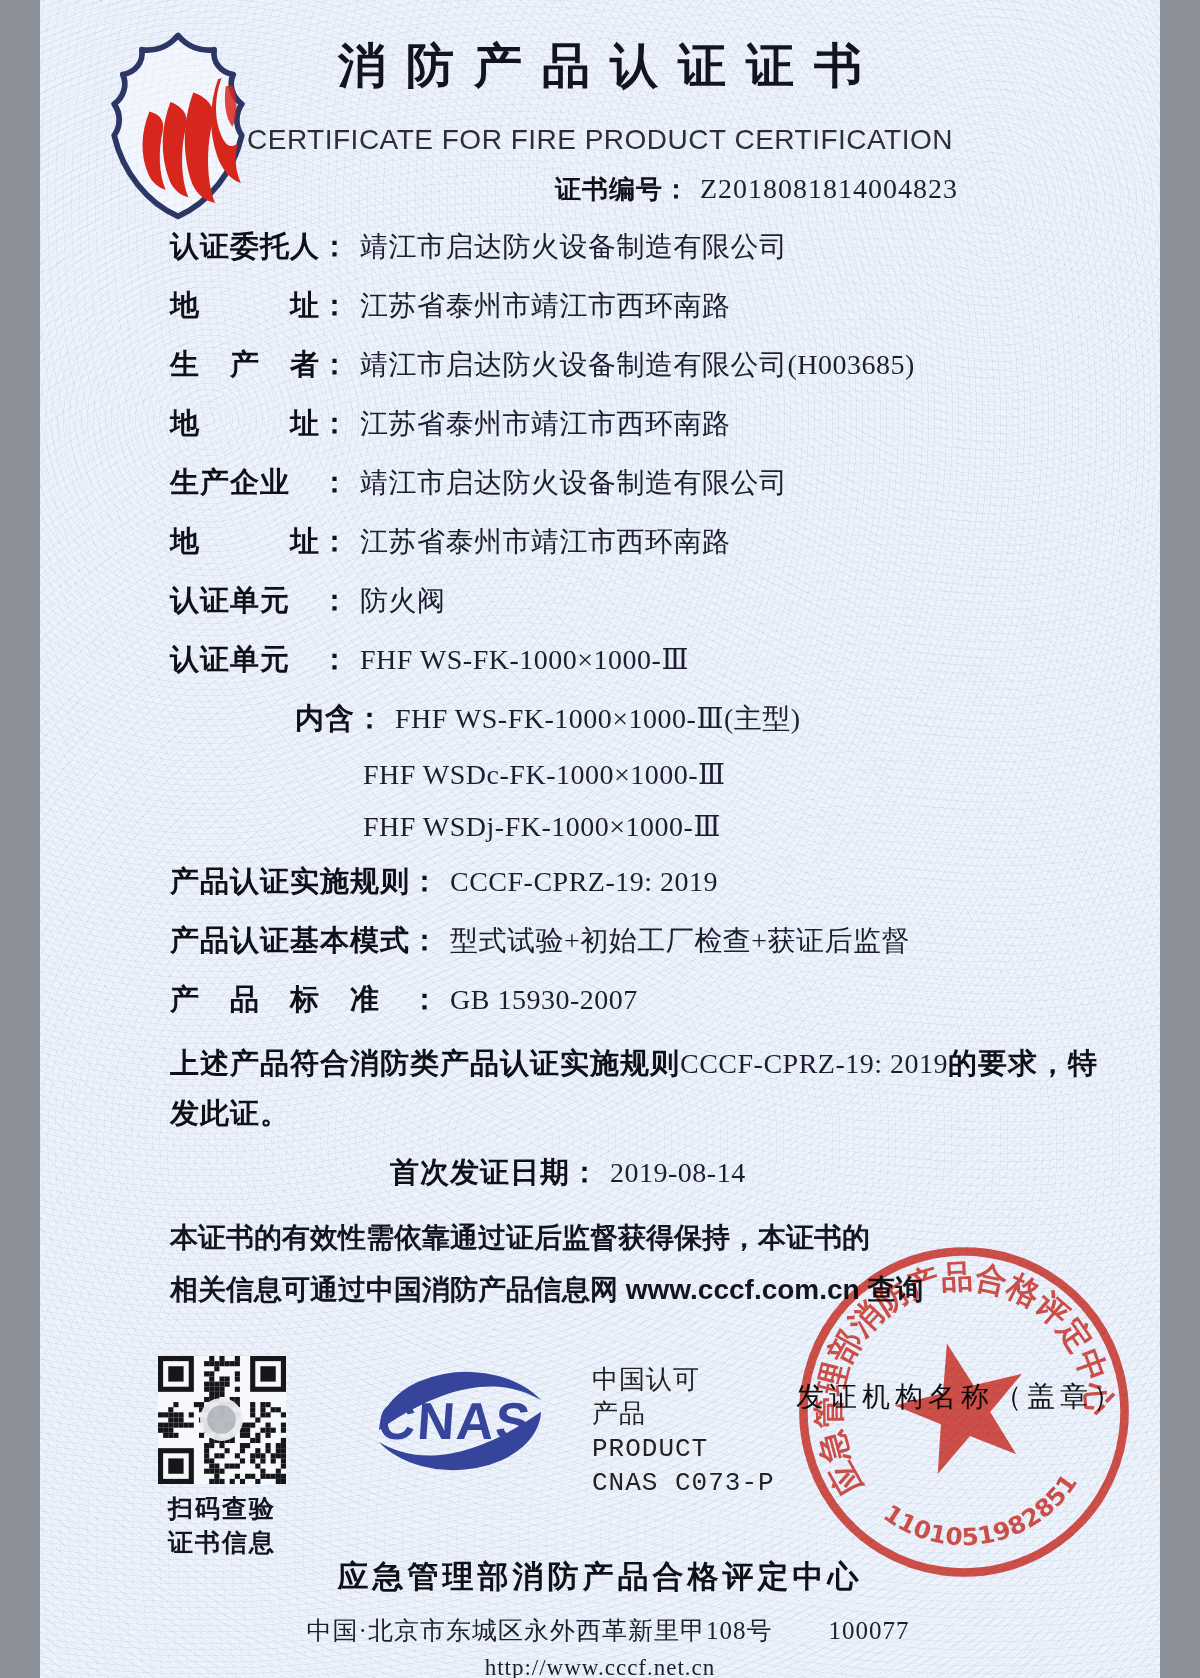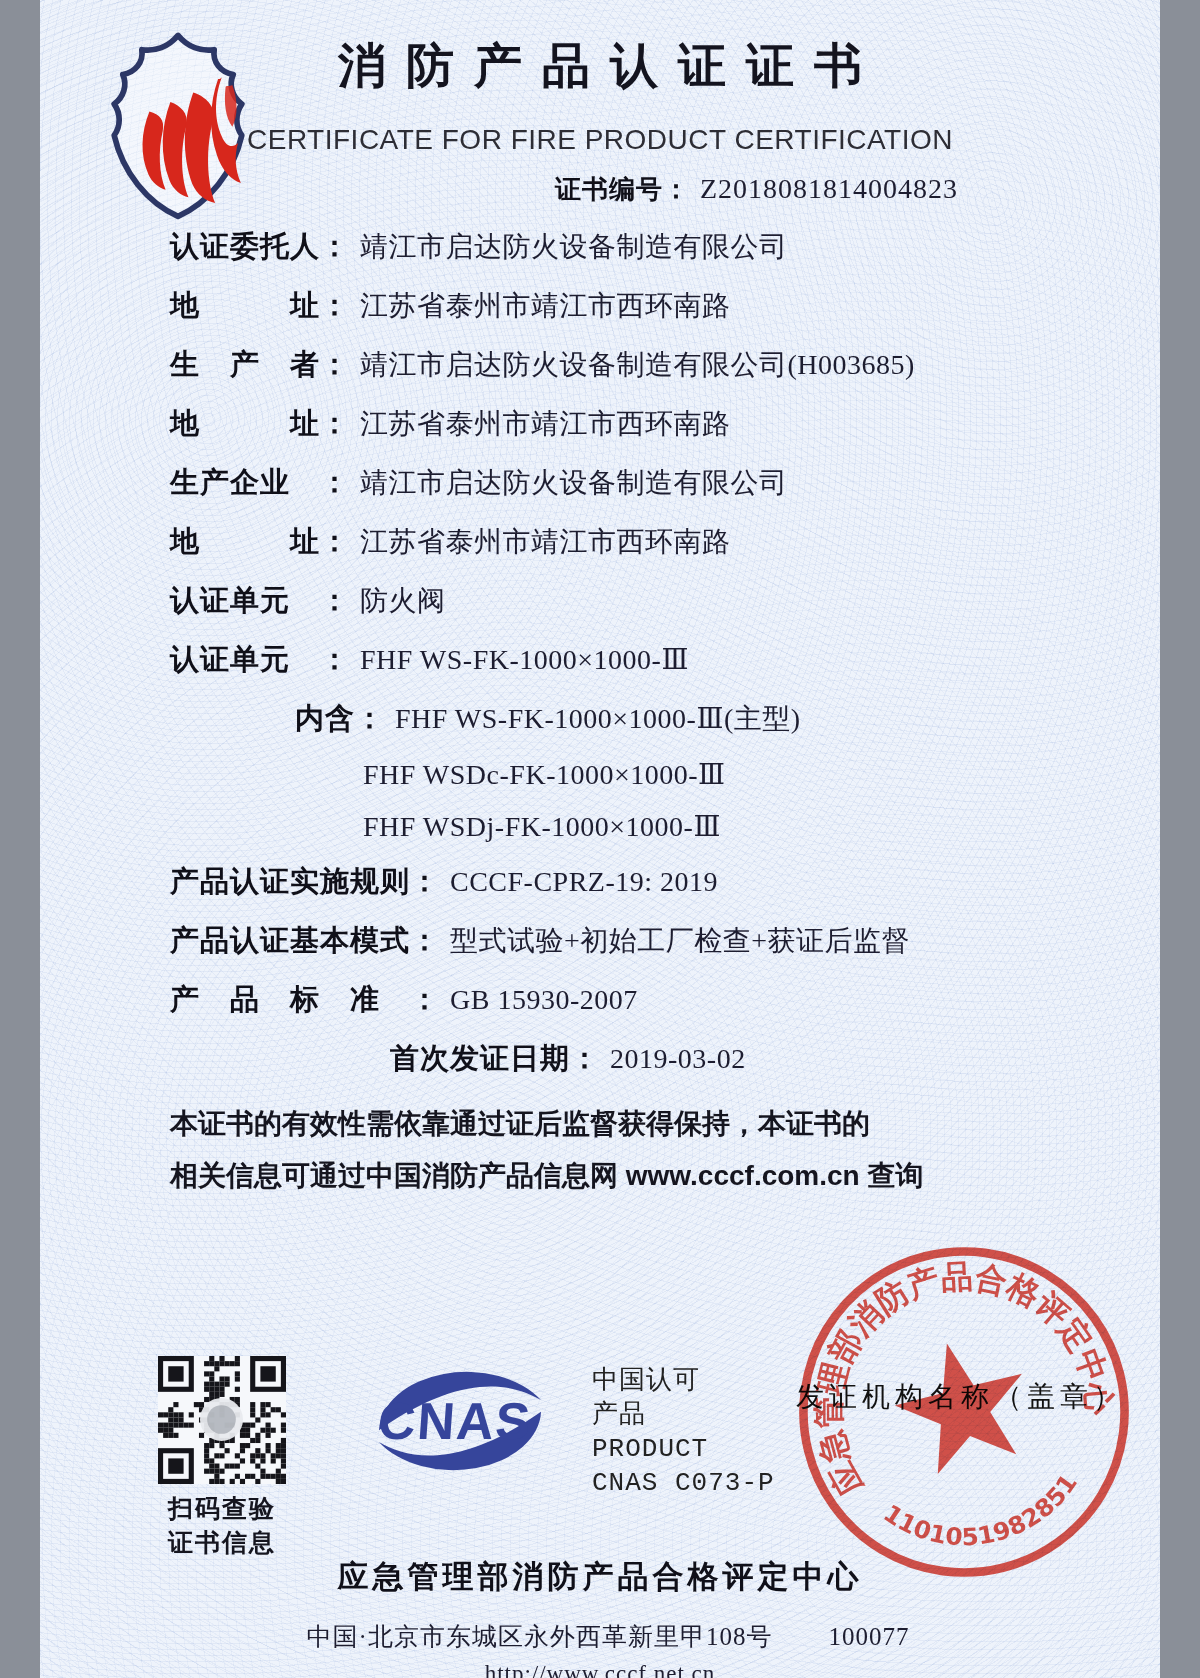--- a/index.html
+++ b/index.html
@@ -74,21 +74,21 @@
     font-family:"Liberation Serif","DejaVu Serif",serif;
     font-size:28px;color:#111;letter-spacing:5px;white-space:nowrap;
   }
   .stamp{
     position:absolute;left:752px;top:1240px;width:344px;height:344px;z-index:2;
     mix-blend-mode:multiply;opacity:.92;
   }
   .footer{position:absolute;left:0;right:0;top:1556px;text-align:center;}
   .footer .org{font-size:31px;font-weight:700;letter-spacing:4px;color:#101019;}
   .footer .addr{
-    margin-top:22px;font-size:25px;color:#1d1d30;
+    margin-top:16px;font-size:25px;color:#1d1d30;
     font-family:"Liberation Serif","DejaVu Serif",serif;letter-spacing:1px;padding-left:16px;
   }
   .footer .addr .post{display:inline-block;margin-left:56px;}
   .footer .url{
     margin-top:8px;font-size:23px;color:#1d1d30;
     font-family:"Liberation Serif","DejaVu Serif",serif;letter-spacing:1px;
   }
 </style>
 </head>
 <body>
@@ -157,23 +157,26 @@
     <div class="row">
       <span class="lb">产品认证实施规则：</span><span class="vl">CCCF-CPRZ-19: 2019</span>
     </div>
     <div class="row">
       <span class="lb">产品认证基本模式：</span><span class="vl">型式试验+初始工厂检查+获证后监督</span>
     </div>
     <div class="row">
       <span class="lb">产　品　标　准　：</span><span class="vl">GB 15930-2007</span>
     </div>
 
+    <p class="statement">
+      <span class="lb">上述产品符合消防类产品认证实施规则</span><span class="vl">CCCF-CPRZ-19: 2019</span><span class="lb">的要求，特发此证。</span>
+    </p>
 
     <div class="row first-issue">
-      <span class="lb">首次发证日期：</span><span class="vl">2019-03-02</span>
+      <span class="lb">首次发证日期：</span><span class="vl">2019-08-14</span>
     </div>
 
     <p class="notice">本证书的有效性需依靠通过证后监督获得保持，本证书的</p>
     <p class="notice" style="margin-top:0">相关信息可通过中国消防产品信息网 www.cccf.com.cn 查询</p>
   </div>
 
   <svg class="qr" viewBox="0 0 125 125">
       <rect x="0" y="0" width="125" height="125" fill="#f6f8fb"></rect>
       <rect x="50" y="0" width="5" height="5" fill="#15151a"></rect>
       <rect x="60" y="0" width="5" height="5" fill="#15151a"></rect>

